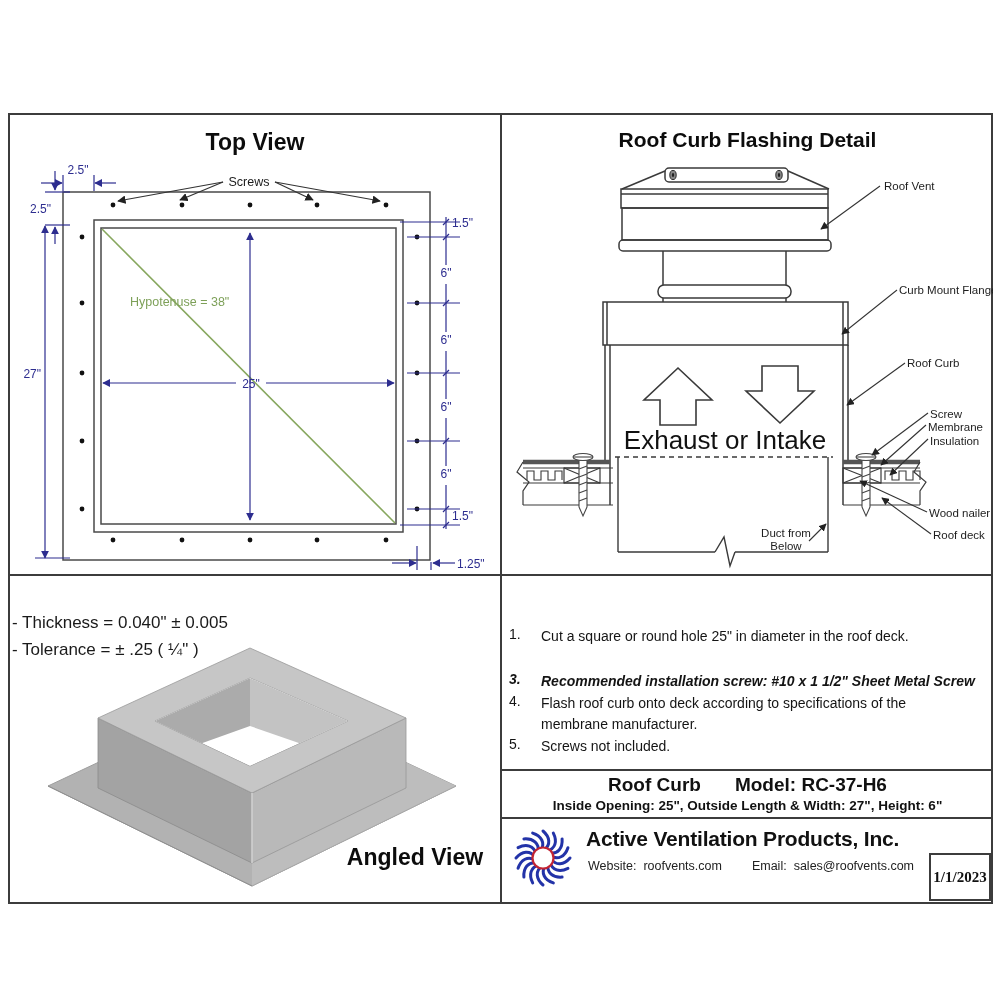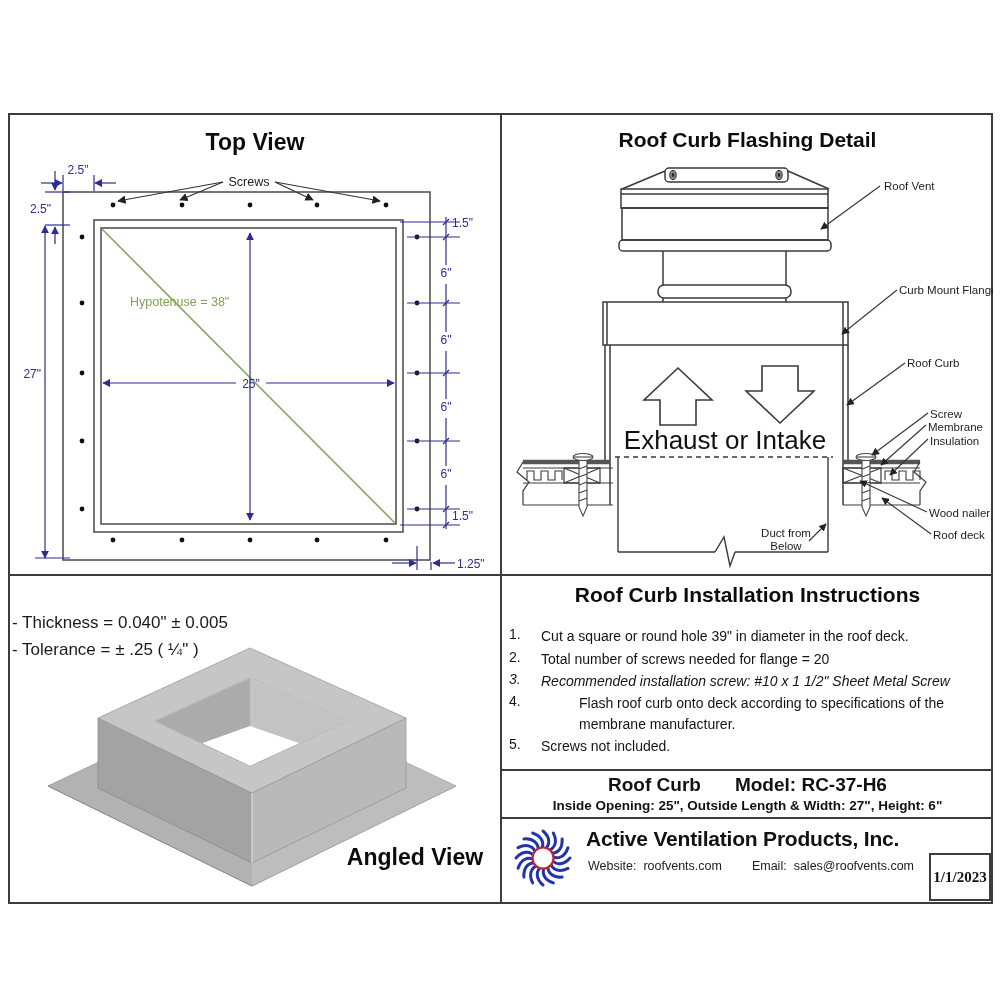--- a/index.html
+++ b/index.html
@@ -36,21 +36,20 @@
 
   <div class="abs frame"></div>
   <div class="abs vline"></div>
   <div class="abs hline" style="left:8px;top:574px;width:985px;"></div>
   <div class="abs hline" style="left:502px;top:769px;width:491px;"></div>
   <div class="abs hline" style="left:502px;top:817px;width:491px;"></div>
 
   <div class="abs sec-title" style="left:8px;top:129px;width:494px;font-size:23px;">Top View</div>
   <div class="abs sec-title" style="left:340px;top:844px;width:150px;font-size:23px;">Angled View</div>
   <div class="abs sec-title" style="left:502px;top:128px;width:491px;font-size:21px;">Roof Curb Flashing Detail</div>
-  <div class="abs sec-title" style="left:502px;top:583px;width:491px;font-size:21px;">Roof Curb Installation Instructions</div>
 
   <svg class="abs" style="left:8px;top:113px;" width="494" height="461" viewBox="0 0 494 461">
     <defs>
       <marker id="mtb" viewBox="0 0 10 10" refX="9" refY="5" markerWidth="6.5" markerHeight="6.5" orient="auto-start-reverse">
         <path d="M0,0 L10,5 L0,10 z" fill="#2d2d8f"></path>
       </marker>
       <marker id="mtk" viewBox="0 0 10 10" refX="9" refY="5" markerWidth="7" markerHeight="7" orient="auto-start-reverse">
         <path d="M0,0 L10,5 L0,10 z" fill="#222"></path>
       </marker>
     </defs>
@@ -301,30 +300,27 @@
 
     <g clip-path="url(#holeclip)">
       <polygon points="240,40 338,83 240,128 145,83" fill="#ffffff"></polygon>
       <polygon points="145,83 240,40 240,88 145,122" fill="#ababab"></polygon>
       <polygon points="240,40 338,83 338,122 240,88" fill="#c3c3c3"></polygon>
     </g>
     <line x1="242" y1="155" x2="242" y2="225" stroke="#d6d6d6" stroke-width="1.5"></line>
   </svg>
 
   <div class="abs inst-row" style="top:626px;">
-    <span class="num">1.</span><span class="txt">Cut a square or round hole 39" in diameter in the roof deck.</span>
-  </div>
-  <div class="abs inst-row" style="top:649px;">
-    <span class="num">2.</span><span class="txt">Total number of screws needed for flange = 20</span>
-  </div>
-  <div class="abs inst-row italic" style="top:671px;">
+    <span class="num">1.</span><span class="txt">Cut a square or round hole 25" in diameter in the roof deck.</span>
+  </div>
+  <div class="abs inst-row italic" style="top:671px;font-weight:bold;">
     <span class="num">3.</span><span class="txt">Recommended installation screw: #10 x 1 1/2" Sheet Metal Screw</span>
   </div>
   <div class="abs inst-row" style="top:693px;">
-    <span class="num">4.</span><span class="txt" style="width:405px;margin-left:38px;">Flash roof curb onto deck according to specifications of the membrane manufacturer.</span>
+    <span class="num">4.</span><span class="txt" style="width:405px;">Flash roof curb onto deck according to specifications of the membrane manufacturer.</span>
   </div>
   <div class="abs inst-row" style="top:736px;">
     <span class="num">5.</span><span class="txt">Screws not included.</span>
   </div>
 
   <div class="abs modelbar1">
     <span>Roof Curb</span>
     <span>Model: RC-37-H6</span>
   </div>
   <div class="abs modelbar2">Inside Opening: 25",  Outside Length &amp; Width: 27",  Height: 6"</div>

